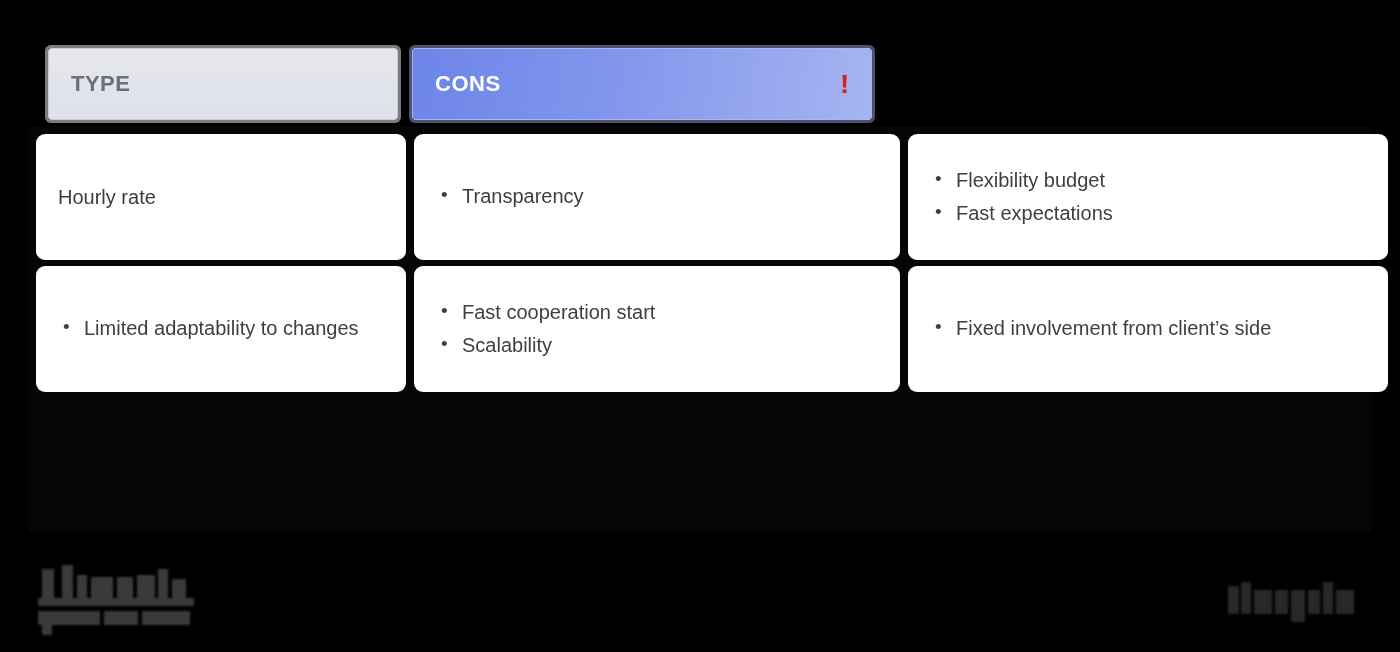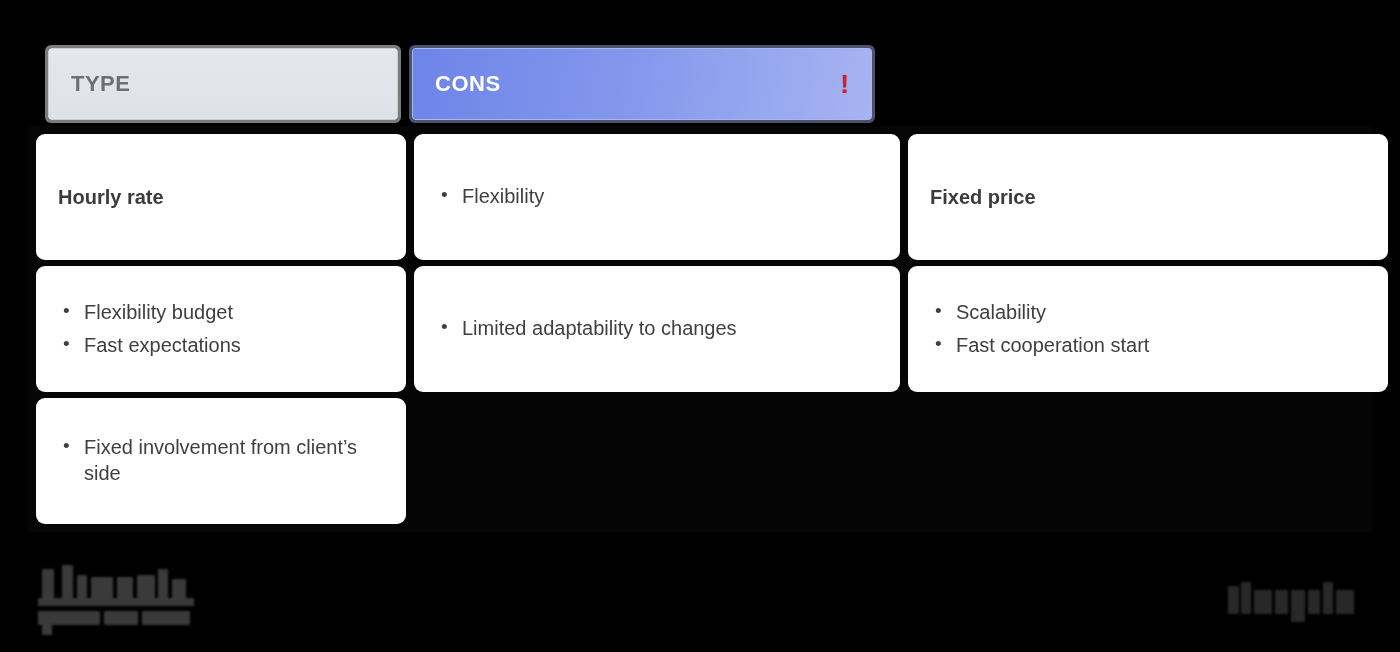--- a/index.html
+++ b/index.html
@@ -121,21 +121,21 @@
     display: flex;
     flex-direction: column;
     justify-content: center;
     padding: 10px 22px;
     box-sizing: border-box;
     overflow: hidden;
   }
 
   .cell-type {
     font-size: 20px;
-    font-weight: bold;
+    font-weight: normal;
     color: #3c3c3c;
   }
 
   .bullets {
     list-style: none;
     margin: 0;
     padding: 0;
   }
   .bullets li {
     position: relative;
@@ -203,43 +203,40 @@
 
   </div>
 
   <div class="grid">
 
     <div class="cell cell-type">
       <span>Hourly rate</span>
     </div>
     <div class="cell">
       <ul class="bullets">
-        <li>Flexibility</li>
-      </ul>
-    </div>
-
-    <div class="cell cell-type">
-      <span>Fixed price</span>
-    </div>
+        <li>Transparency</li>
+      </ul>
+    </div>
+
     <div class="cell">
       <ul class="bullets">
         <li>Flexibility budget</li>
         <li>Fast expectations</li>
       </ul>
     </div>
     <div class="cell">
       <ul class="bullets">
         <li>Limited adaptability to changes</li>
       </ul>
     </div>
 
     <div class="cell">
       <ul class="bullets">
+        <li>Fast cooperation start</li>
         <li>Scalability</li>
-        <li>Fast cooperation start</li>
       </ul>
     </div>
     <div class="cell">
       <ul class="bullets">
         <li>Fixed involvement from client’s side</li>
       </ul>
     </div>
 
   </div>
 

